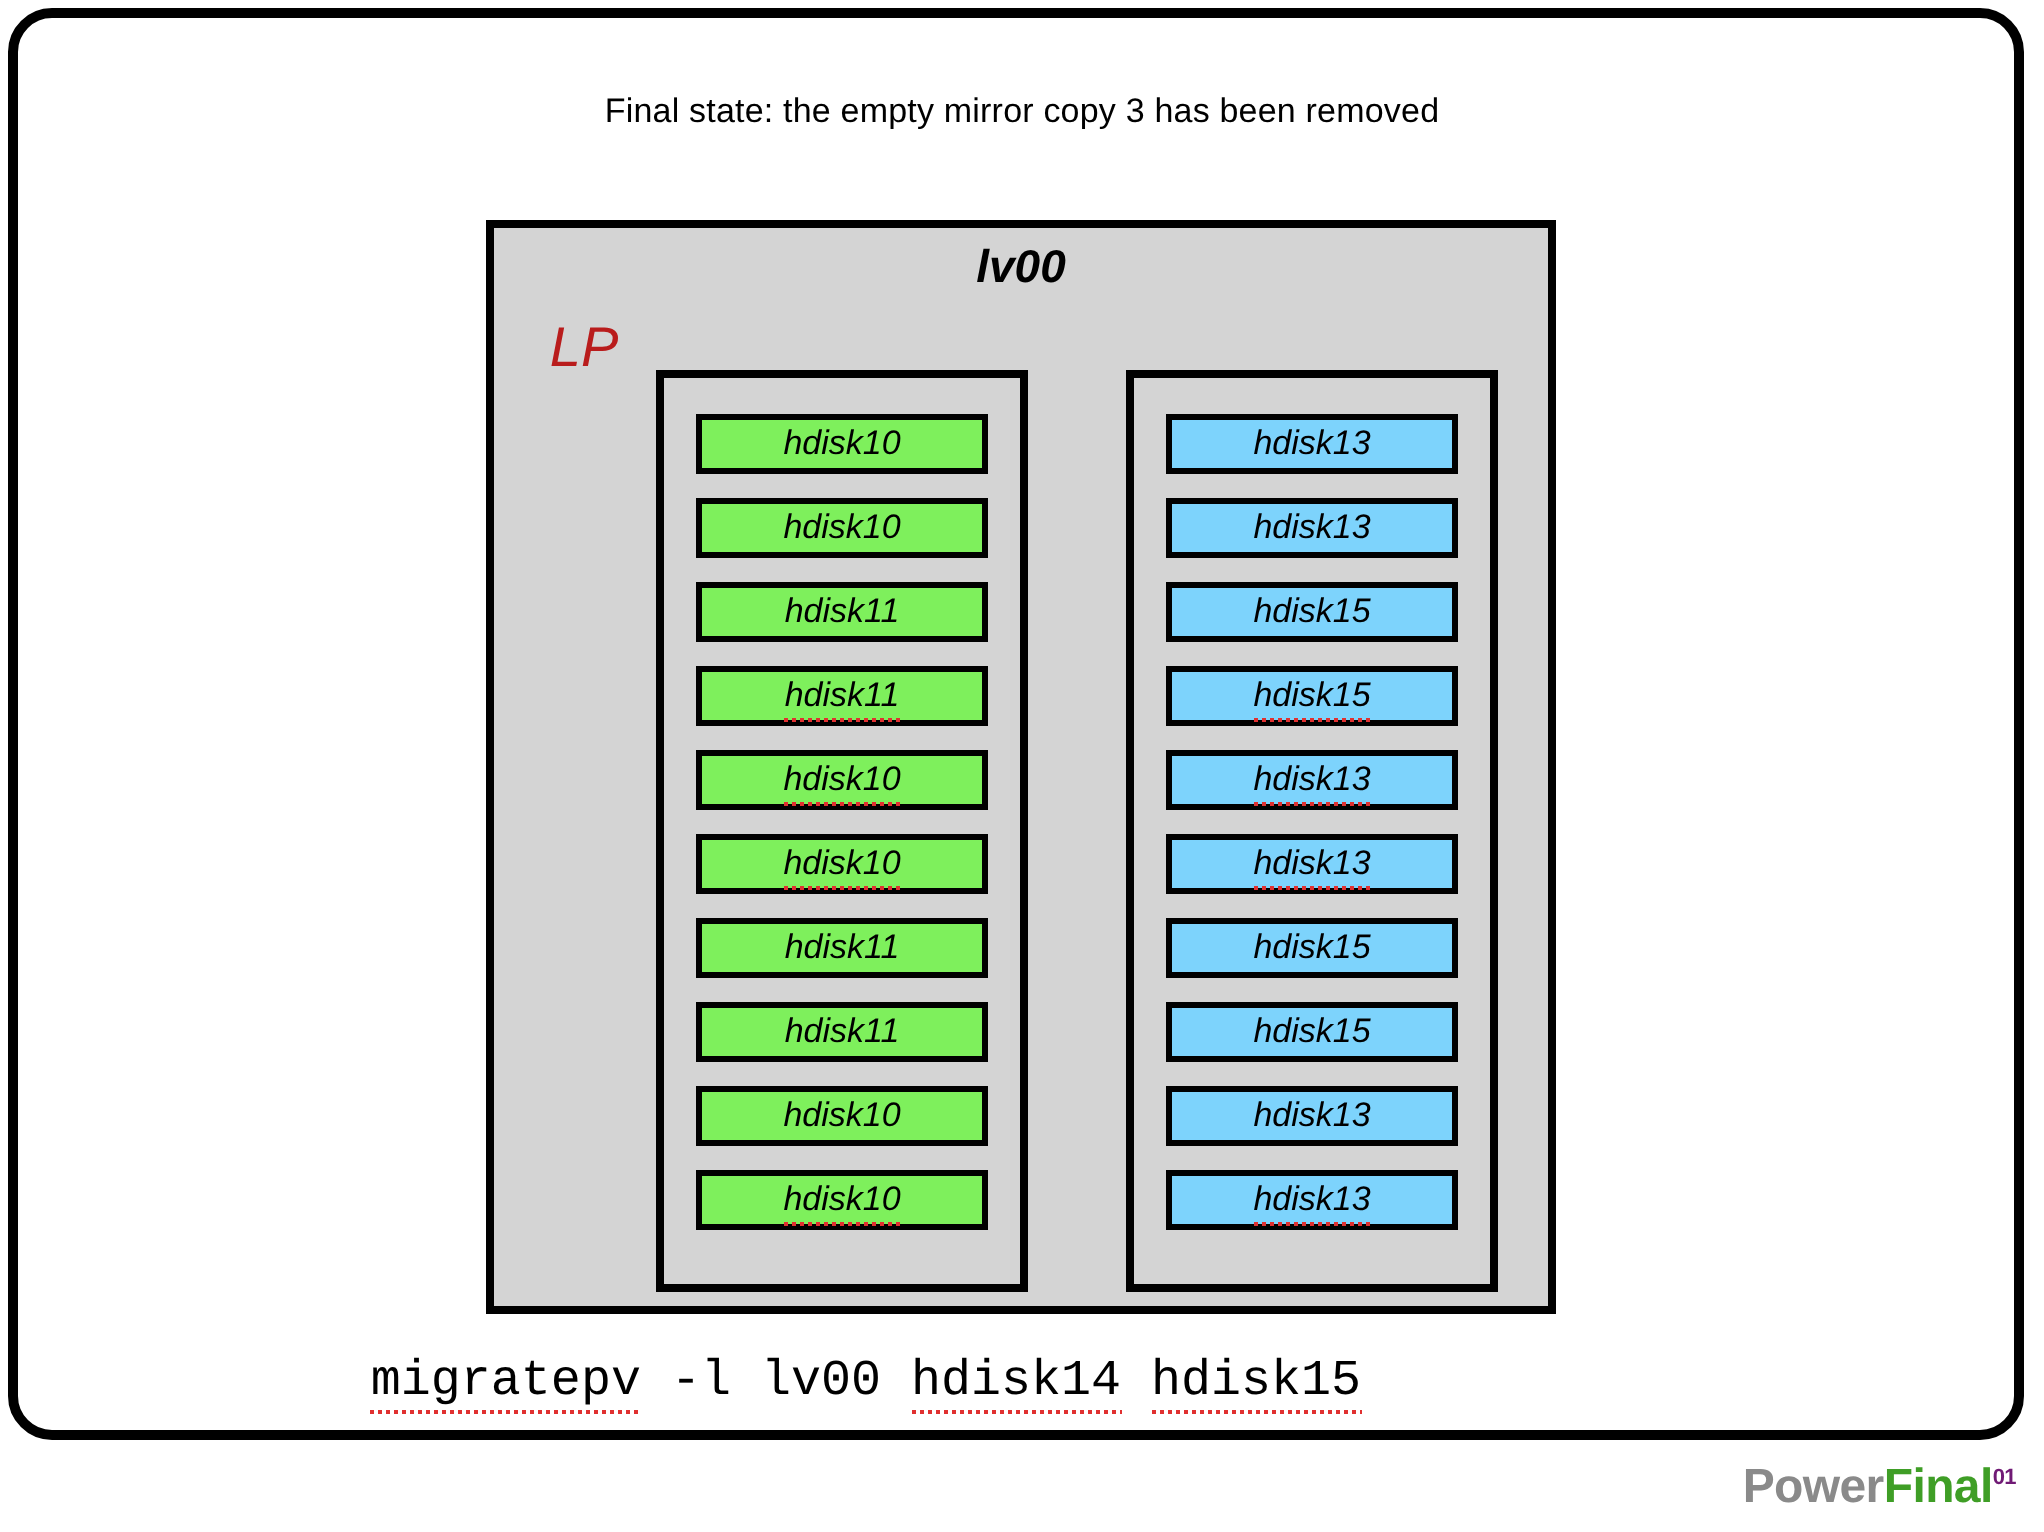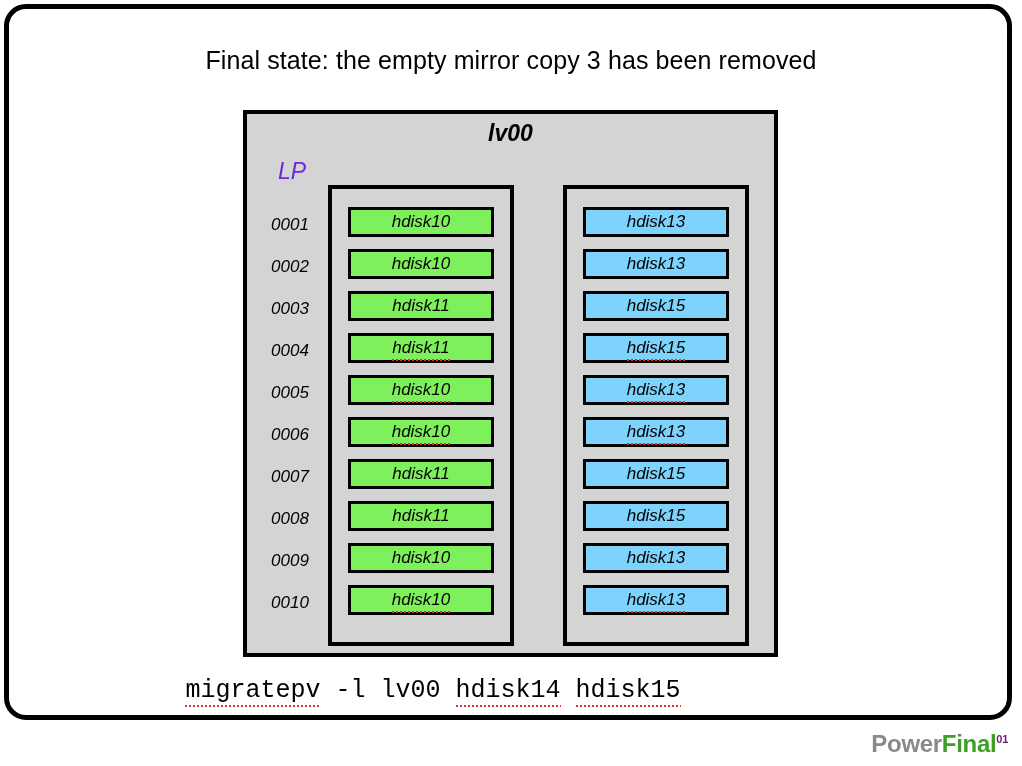--- a/index.html
+++ b/index.html
@@ -28,21 +28,21 @@
     background: #ffffff;
   }
 
   
   #slide-title {
     position: absolute;
     left: 0;
     top: 46px;
     width: 1022px;
     text-align: center;
-    font-size: 25px;
+    font-size: 17px;
     color: #000000;
     letter-spacing: 0.1px;
     white-space: nowrap;
   }
 
   
   #lv-panel {
     position: absolute;
     left: 243px;
     top: 110px;
@@ -61,23 +61,23 @@
     text-align: center;
     font-size: 23px;
     font-style: italic;
     font-weight: bold;
     color: #000000;
   }
 
   .col-header {
     position: absolute;
     top: 44px;
-    font-size: 23px;
+    font-size: 28px;
     font-style: italic;
-    color: #6d28d9;
+    color: #b91c1c;
     text-align: center;
   }
   #header-lp   { left: 16px;  width: 58px; }
   #header-copy1 { left: 62px;  width: 186px; }
   #header-copy2 { left: 310px; width: 186px; }
 
   
   #lp-column {
     position: absolute;
     left: 12px;
@@ -193,32 +193,20 @@
 <div id="slide-frame"></div>
 
 <div id="slide-title">Final state: the empty mirror copy 3 has been removed</div>
 
 <div id="lv-panel">
 
   <div id="lv-name">lv00</div>
 
   <div class="col-header" id="header-lp">LP</div>
 
-  <div id="lp-column">
-      <div class="lp-cell">0001</div>
-      <div class="lp-cell">0002</div>
-      <div class="lp-cell">0003</div>
-      <div class="lp-cell">0004</div>
-      <div class="lp-cell">0005</div>
-      <div class="lp-cell">0006</div>
-      <div class="lp-cell">0007</div>
-      <div class="lp-cell">0008</div>
-      <div class="lp-cell">0009</div>
-      <div class="lp-cell">0010</div>
-    </div>
 
   <div class="copy-box" id="copy1-box">
     <div class="pp-list" id="copy1-list">
         <div class="pp-cell">
           <div class="pp-chip green">
             <span class="pp-text">hdisk10</span>
           </div>
         </div>
         <div class="pp-cell">
           <div class="pp-chip green">

